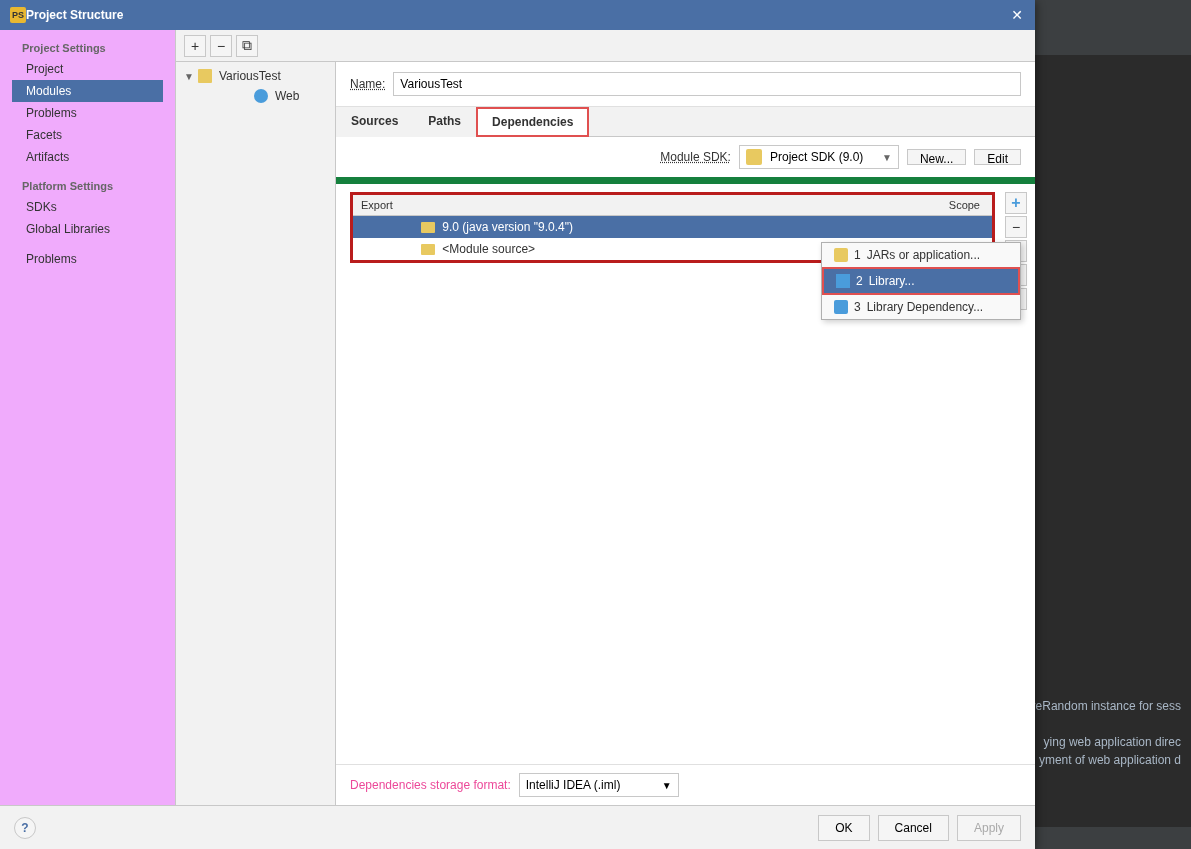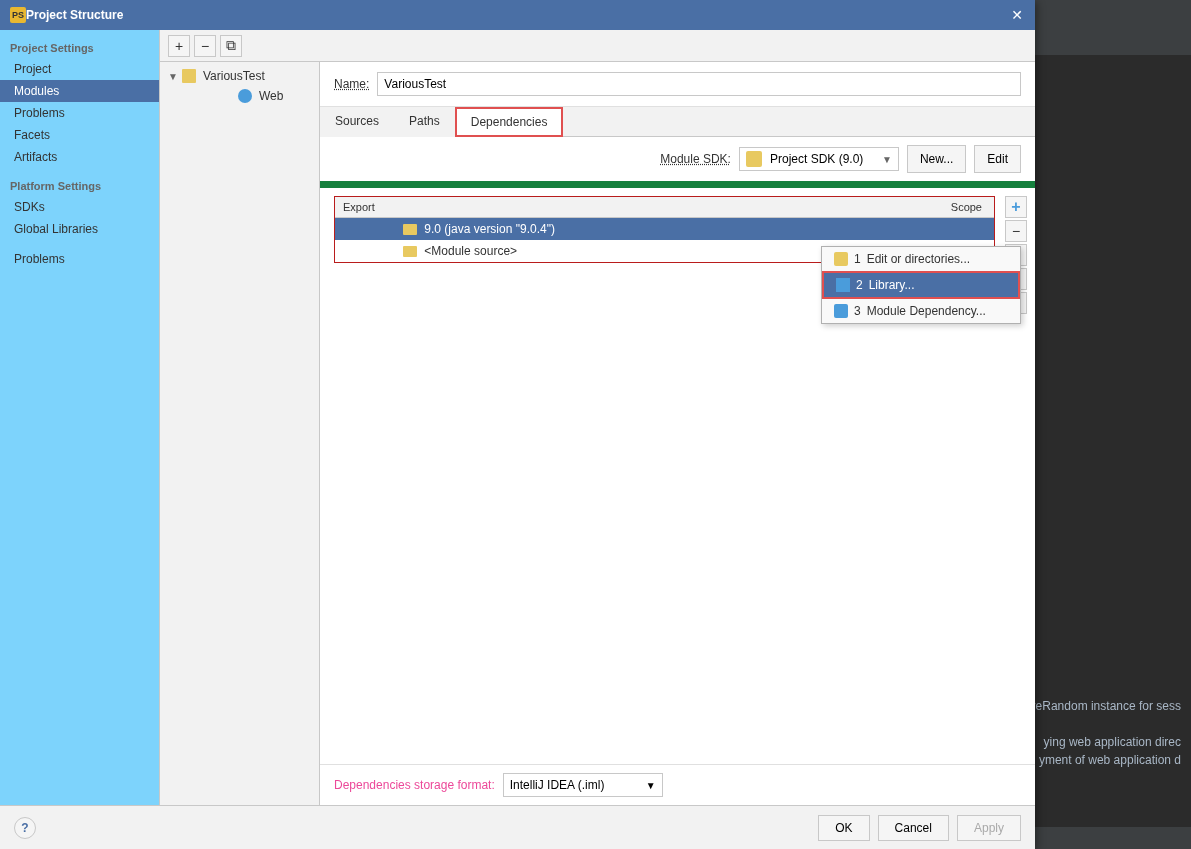--- a/index.html
+++ b/index.html
@@ -93,24 +93,24 @@
 
     
     .dialog-body {
       display: flex;
       flex: 1;
       overflow: hidden;
     }
 
     
     .sidebar {
-      width: 160px;
-      background: #7dd3fc;
+      width: 176px;
+      background: #f0abfc;
       border-right: 1px solid #c8c8c8;
-      padding: 8px 0;
+      padding: 8px 12px;
       flex-shrink: 0;
     }
     .sidebar-section-label {
       padding: 4px 10px;
       color: #666;
       font-size: 11px;
       font-weight: bold;
     }
     .sidebar-item {
       padding: 4px 10px 4px 14px;
@@ -219,20 +219,21 @@
     }
     .tab {
       padding: 6px 14px;
       cursor: pointer;
       border: 1px solid transparent;
       border-bottom: none;
       font-size: 12px;
       color: #333;
       background: #f2f2f2;
       margin-bottom: -1px;
+      font-weight: bold;
     }
     .tab.active {
       background: white;
       border-color: #c8c8c8;
       border-bottom-color: white;
     }
     .tab.highlighted {
       border: 2px solid #e05050;
       color: #333;
     }
@@ -263,21 +264,21 @@
       align-items: center;
       gap: 4px;
       min-width: 160px;
       cursor: pointer;
     }
     .sdk-select-arrow {
       font-size: 10px;
       color: #666;
     }
     .sdk-new-btn, .sdk-edit-btn {
-      height: 28px;
+      height: 16px;
       border: 1px solid #c8c8c8;
       background: #f5f5f5;
       padding: 2px 12px;
       cursor: pointer;
       font-size: 12px;
     }
     .dep-table {
       width: 100%;
       border-collapse: collapse;
     }
@@ -325,21 +326,21 @@
       flex: 1;
       display: flex;
       flex-direction: column;
       overflow: hidden;
       padding: 0 0 0 0;
       position: relative;
     }
     .dep-table-wrapper {
       flex: 1;
       margin: 4px 40px 6px 14px;
-      border: 1px solid #b91c1c;
+      border: 3px solid #b91c1c;
       overflow: auto;
       position: relative;
     }
     .dep-side-buttons {
       position: absolute;
       right: 8px;
       top: 4px;
       display: flex;
       flex-direction: column;
       gap: 2px;
@@ -600,31 +601,31 @@
                 <div class="side-btn">−</div>
                 <div class="side-btn">↑</div>
                 <div class="side-btn">↓</div>
                 <div class="side-btn" style="font-size:11px;">✏</div>
               </div>
 
               <div class="dropdown-menu">
                 <div class="dropdown-item">
                   <span class="jar-icon"></span>
                   <span>1</span>
-                  <span>Edit or directories...</span>
+                  <span>JARs or application...</span>
                 </div>
                 <div class="dropdown-item highlighted-item">
                   <span class="lib-icon"></span>
                   <span>2</span>
                   <span>Library...</span>
                 </div>
                 <div class="dropdown-item">
                   <span class="mod-icon"></span>
                   <span>3</span>
-                  <span>Module Dependency...</span>
+                  <span>Library Dependency...</span>
                 </div>
               </div>
             </div>
 
             <div class="storage-row">
               <span class="storage-label">Dependencies storage format:</span>
               <div class="storage-select">
                 <span>IntelliJ IDEA (.iml)</span>
                 <span style="margin-left:auto;font-size:10px;">▼</span>
               </div>

